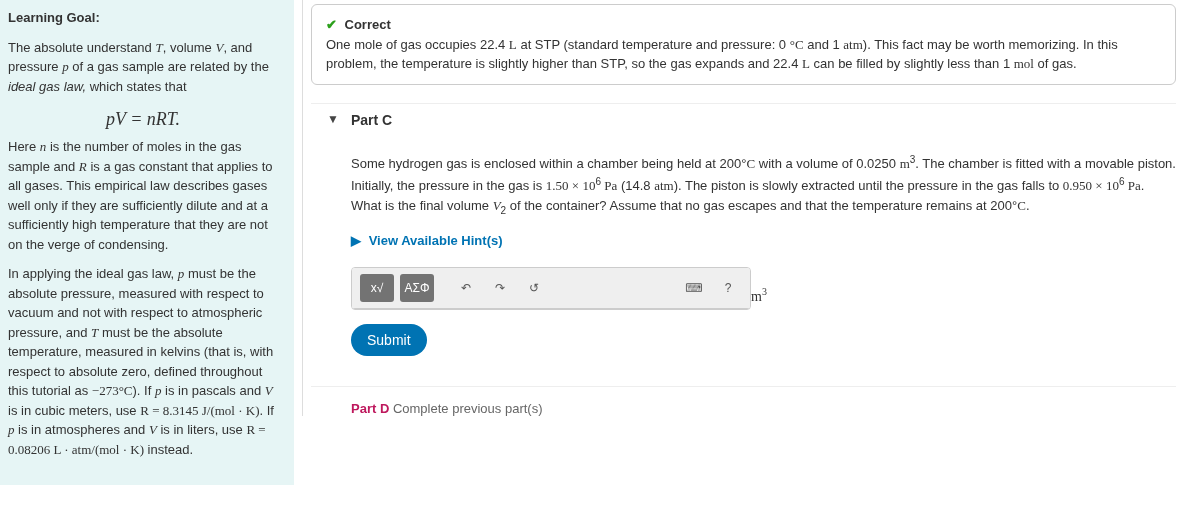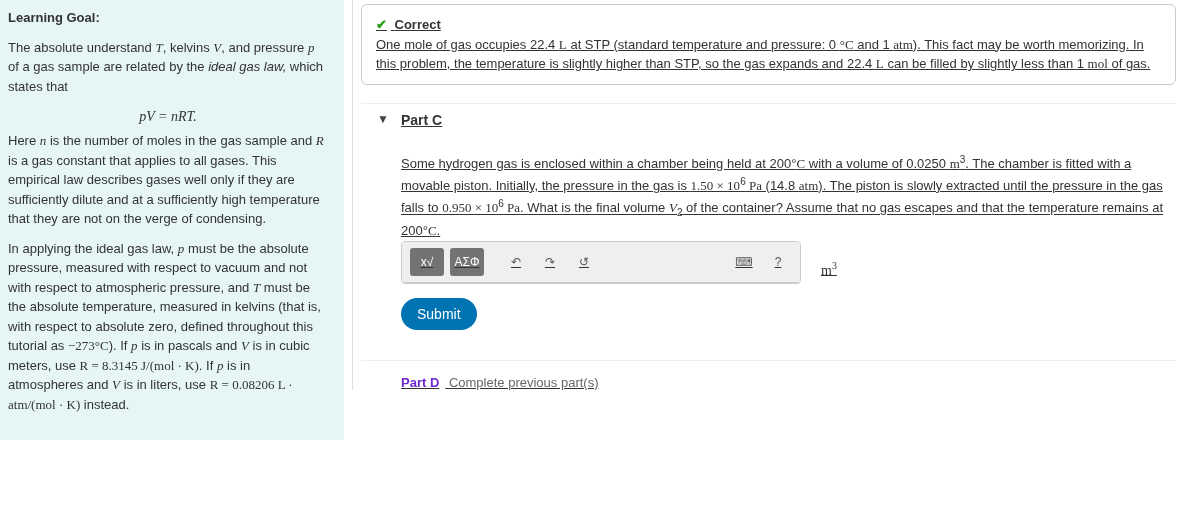--- a/index.html
+++ b/index.html
@@ -8,42 +8,41 @@
     font-size: 13px;
     color: #333;
     background: #fff;
     width: 1200px;
   }
   .container {
     display: flex;
     align-items: flex-start;
   }
   .left-panel {
-    width: 344px;
+    width: 294px;
     padding: 8px 16px 16px 8px;
     background: #e6f5f5;
     line-height: 1.5;
   }
   .left-panel .lg { font-weight: bold; }
   .left-panel p { margin-bottom: 10px; }
   .equation {
     text-align: center;
     font-family: Georgia, 'Times New Roman', serif;
     font-style: italic;
-    font-size: 14px;
+    font-size: 18px;
     margin: 4px 0 4px 0;
   }
   .ivar { font-family: Georgia, serif; font-style: italic; }
   .roman { font-family: Georgia, serif; font-style: normal; }
   .right-panel {
     flex: 1;
     padding: 0 24px 0 8px;
     border-left: 1px solid #ddd;
     margin-left: 8px;
-    text-decoration: underline;
   }
   .feedback-box {
     border: 1px solid #ccc;
     border-radius: 6px;
     padding: 10px 14px;
     margin: 4px 0 18px 0;
     line-height: 1.5;
   }
   .check {
     color: #2ca01c;
@@ -122,57 +121,56 @@
   }
   .answer-input {
     flex: 1;
     height: 28px;
     border: 1px solid #aaa;
     padding: 2px 6px;
     font-size: 13px;
   }
   .unit {
     font-family: Georgia, serif;
-    margin-left: 20px;
     font-size: 14px;
     text-align: right;
   }
   .unit sup { font-size: 10px; }
   .answer-wrap { display: flex; align-items: center; }
   .submit-btn {
     background: #0073b3;
     color: #fff;
     border: none;
     border-radius: 16px;
     padding: 8px 16px;
     font-size: 14px;
     cursor: pointer;
   }
   .partD {
     border-top: 1px solid #eee;
     margin-top: 30px;
     padding: 14px 0 0 40px;
     color: #666;
   }
-  .partD .pd-label { font-weight: bold; color: #6d28d9; margin-right: 6px; }
+  .partD .pd-label { font-weight: bold; color: #be185d; }
   em.ital { }
   .sup { font-size: 10px; vertical-align: super; }
   .sub { font-size: 10px; vertical-align: sub; }
 </style>
 </head>
 <body>
 
 <div class="container">
 
   <div class="left-panel">
     <p>
       <span class="lg">Learning Goal:</span><br>
     </p>
     <p>
-      <span>The absolute understand </span><span class="ivar">T</span><span>, kelvins </span><span class="ivar">V</span><span>, and pressure </span><span class="ivar">p</span><span> of a gas sample are related by the </span><em class="ital">ideal gas law,</em><span> which states that</span>
+      <span>The absolute understand </span><span class="ivar">T</span><span>, volume </span><span class="ivar">V</span><span>, and pressure </span><span class="ivar">p</span><span> of a gas sample are related by the </span><em class="ital">ideal gas law,</em><span> which states that</span>
     </p>
     <div class="equation">pV = nRT.</div>
     <p>
       <span>Here </span><span class="ivar">n</span><span> is the number of moles in the gas sample and </span><span class="ivar">R</span><span> is a gas constant that applies to all gases. This empirical law describes gases well only if they are sufficiently dilute and at a sufficiently high temperature that they are not on the verge of condensing.</span>
     </p>
     <p>
       <span>In applying the ideal gas law, </span><span class="ivar">p</span><span> must be the absolute pressure, measured with respect to vacuum and not with respect to atmospheric pressure, and </span><span class="ivar">T</span><span> must be the absolute temperature, measured in kelvins (that is, with respect to absolute zero, defined throughout this tutorial as </span><span class="roman">−273°C</span><span>). If </span><span class="ivar">p</span><span> is in pascals and </span><span class="ivar">V</span><span> is in cubic meters, use </span><span class="roman">R = 8.3145 J/(mol · K)</span><span>. If </span><span class="ivar">p</span><span> is in atmospheres and </span><span class="ivar">V</span><span> is in liters, use </span><span class="roman">R = 0.08206 L · atm/(mol · K)</span><span> instead.</span>
     </p>
   </div>
 
@@ -189,20 +187,24 @@
     <div class="part-header">
       <span class="caret">▼</span>
       <span>Part C</span>
     </div>
 
     <div class="part-body">
       <p>
         <span>Some hydrogen gas is enclosed within a chamber being held at 200°</span><span class="roman">C</span><span> with a volume of 0.0250 </span><span class="roman">m</span><span class="sup">3</span><span>. The chamber is fitted with a movable piston. Initially, the pressure in the gas is </span><span class="roman">1.50 × 10</span><span class="sup">6</span><span class="roman"> Pa</span><span> (14.8 </span><span class="roman">atm</span><span>). The piston is slowly extracted until the pressure in the gas falls to </span><span class="roman">0.950 × 10</span><span class="sup">6</span><span class="roman"> Pa</span><span>. What is the final volume </span><span class="ivar">V</span><span class="sub">2</span><span> of the container? Assume that no gas escapes and that the temperature remains at 200°</span><span class="roman">C</span><span>.</span>
       </p>
 
+      <div class="hints-link">
+        <span class="hints-caret">▶</span>
+        <span>View Available Hint(s)</span>
+      </div>
 
       <div class="answer-wrap">
         <div class="answer-box">
           <div class="toolbar">
             <button class="tbtn">x√</button>
             <button class="tbtn">ΑΣΦ</button>
             <span class="spacer"></span>
             <button class="tbtn light">↶</button>
             <button class="tbtn light">↷</button>
             <button class="tbtn light">↺</button>

